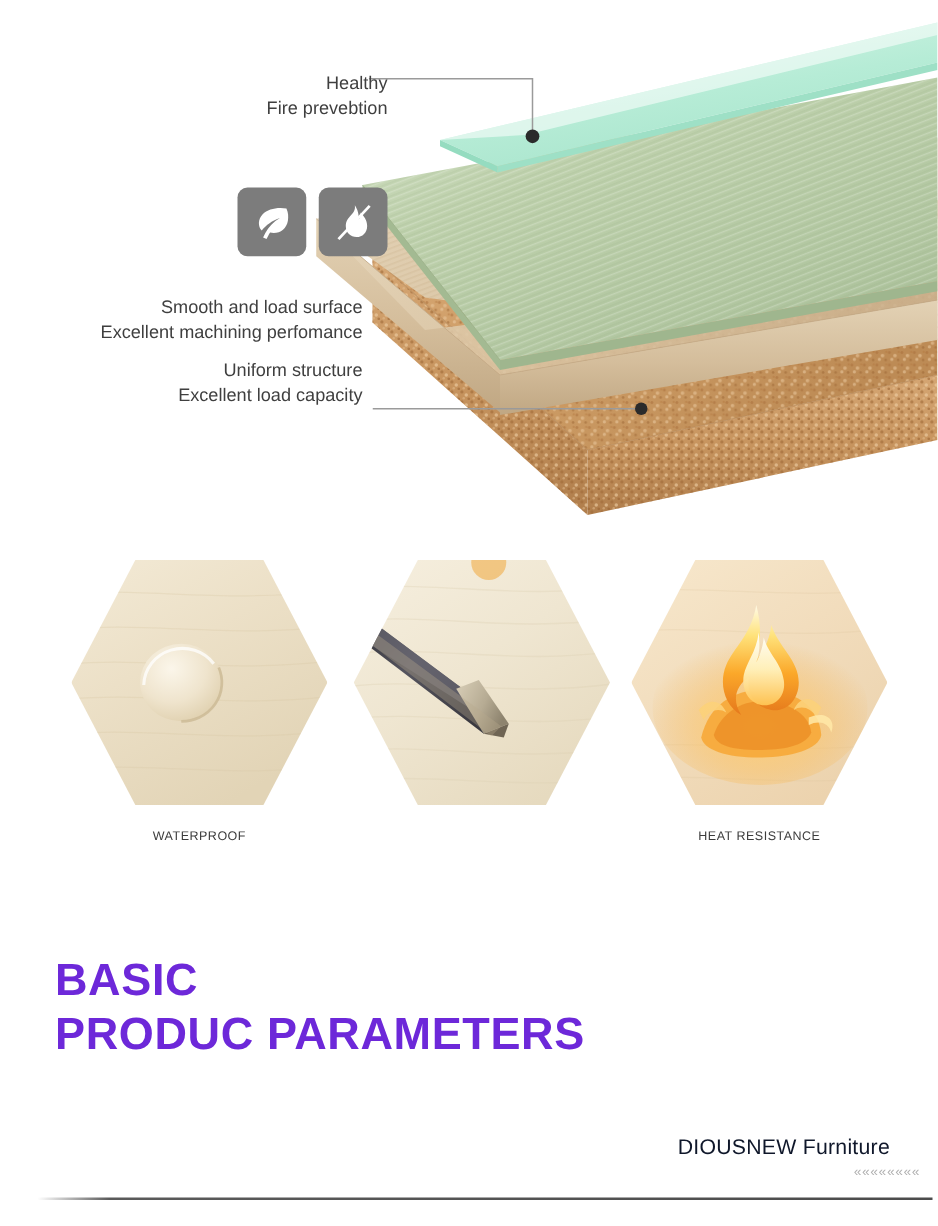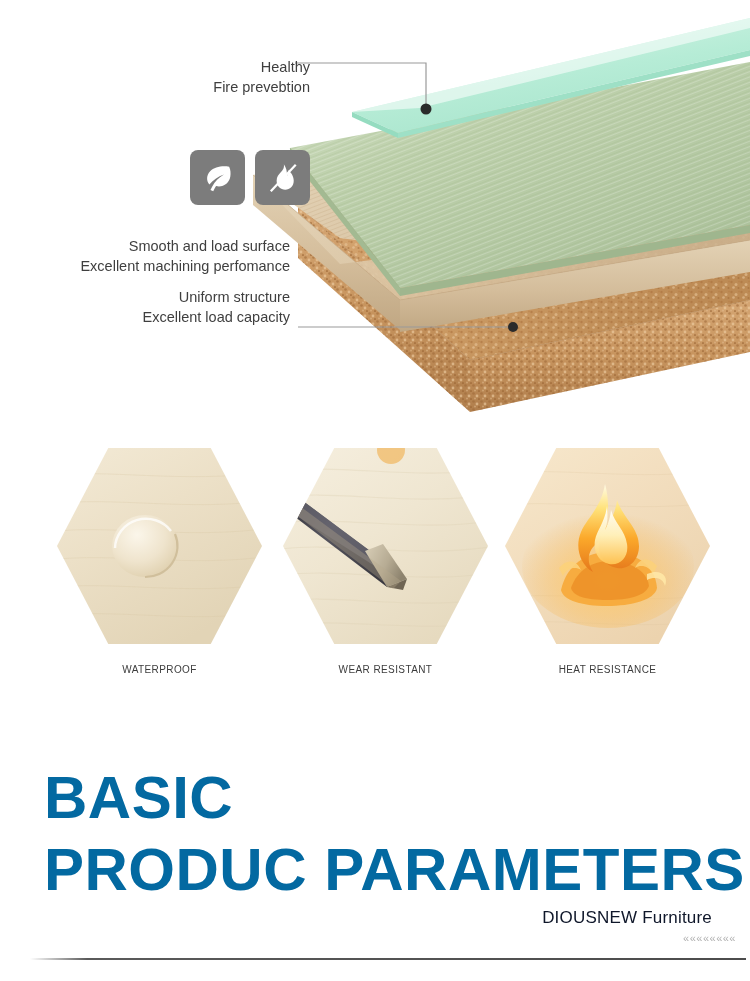--- a/index.html
+++ b/index.html
@@ -103,25 +103,25 @@
     margin-top: 20px;
     font-size: 10px;
     letter-spacing: 0.4px;
     color: #3c3c3c;
   }
 
   
   #basic-heading {
     position: absolute;
     left: 44px; top: 762px;
-    font-size: 60px;
+    font-size: 36px;
     font-weight: 700;
     line-height: 1.2;
     letter-spacing: 0.5px;
-    color: #0369a1;
+    color: #6d28d9;
     white-space: pre-line;
   }
   #brand-line {
     position: absolute;
     left: 0; top: 908px;
     width: 712px;
     text-align: right;
     font-size: 17px;
     color: #0f172a;
     letter-spacing: 0.2px;
@@ -373,21 +373,20 @@
           <path d="M-5,56 L12,47 L118,126 L104,139 Z" fill="url(#wrBlade)"></path>
           <path d="M-5,56 L12,47 L118,126 L112,131 Z" fill="#6d6c77" opacity="0.65"></path>
 
           <path d="M82,103 L104,139 L124,131 L100,96 Z" fill="url(#wrTip)"></path>
           <path d="M104,139 L124,131 L120,142 Z" fill="#6f6554"></path>
 
           <path d="M14,56 L118,133 L110,141 L8,63 Z" fill="#b7a98c" opacity="0.35"></path>
         </svg>
       </div>
     </div>
-    <div class="feature-label">WEAR RESISTANT</div>
   </div>
 
   <div class="feature" id="feature-2">
     <div class="hex-wrap">
       <div class="hex">
         <svg class="hex-grain" width="205" height="196" viewBox="0 0 205 196" xmlns="http://www.w3.org/2000/svg">
           <defs>
             <linearGradient id="hrBg" x1="0" y1="0" x2="0.7" y2="1">
               <stop offset="0%" stop-color="#f7e8cd"></stop>
               <stop offset="50%" stop-color="#f2ddbd"></stop>

